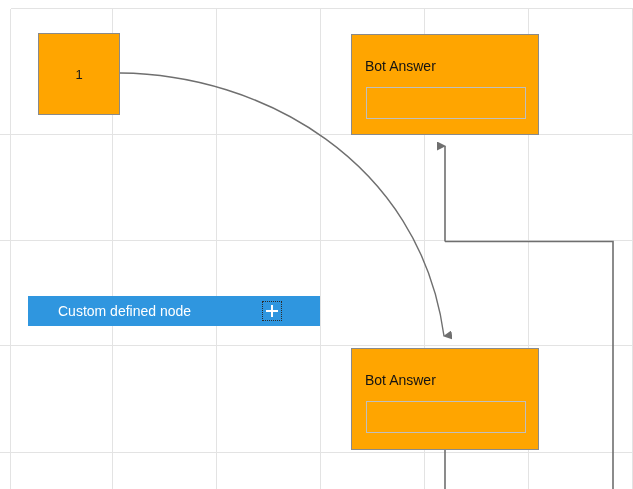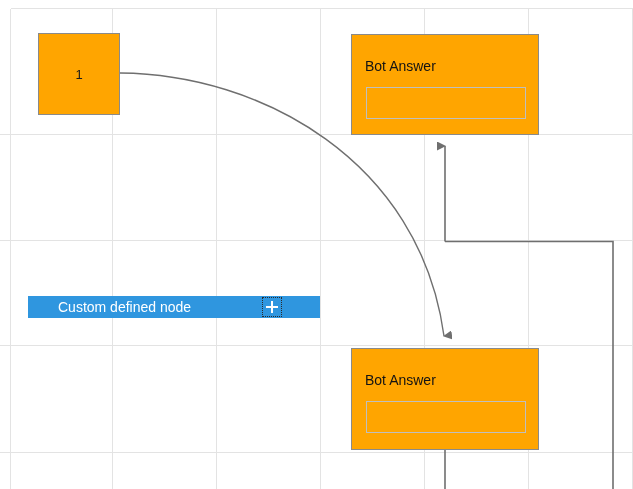--- a/index.html
+++ b/index.html
@@ -143,21 +143,21 @@
   <div class="node node-card" style="left:351px; top:34px; width:188px; height:101px;">
     <div class="card-title">Bot Answer</div>
     <div class="card-slot"></div>
   </div>
 
   <div class="node node-card" style="left:351px; top:348px; width:188px; height:102px;">
     <div class="card-title">Bot Answer</div>
     <div class="card-slot"></div>
   </div>
 
-  <div class="palette-bar" style="left:28px; top:296px; width:292px; height:22px;">
+  <div class="palette-bar" style="left:28px; top:296px; width:292px; height:30px;">
     <span class="palette-label">Custom defined node</span>
     <span class="add-box">
       <svg width="12" height="12" viewBox="0 0 12 12" aria-hidden="true">
         <path d="M5,0 H7 V5 H12 V7 H7 V12 H5 V7 H0 V5 H5 Z" fill="#ffffff"></path>
       </svg>
     </span>
   </div>
 
 </div>
 

